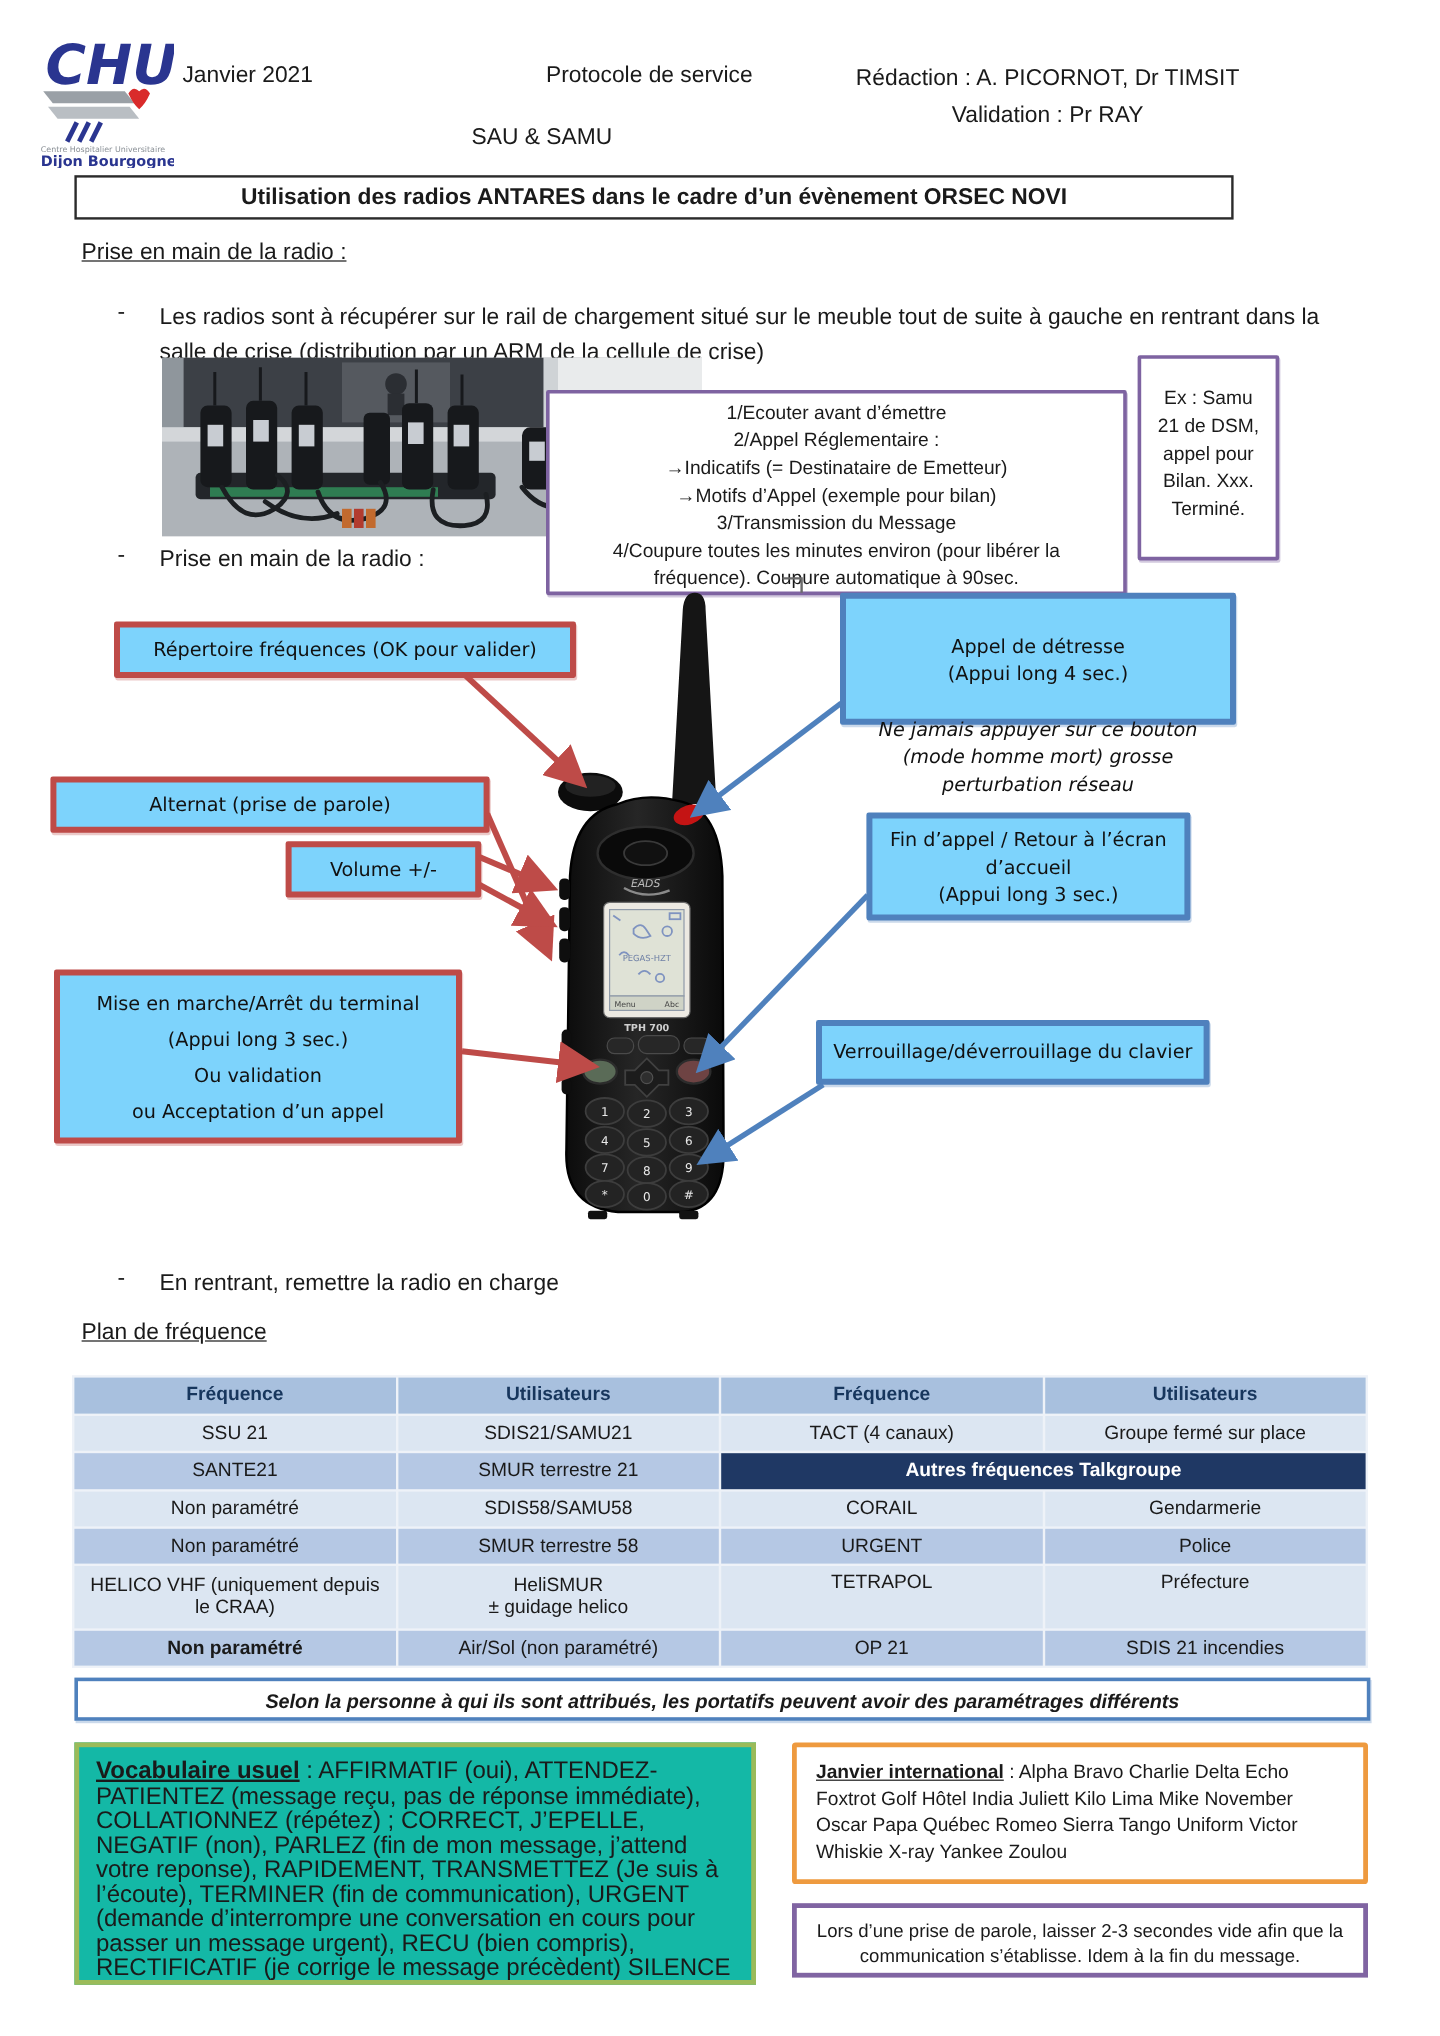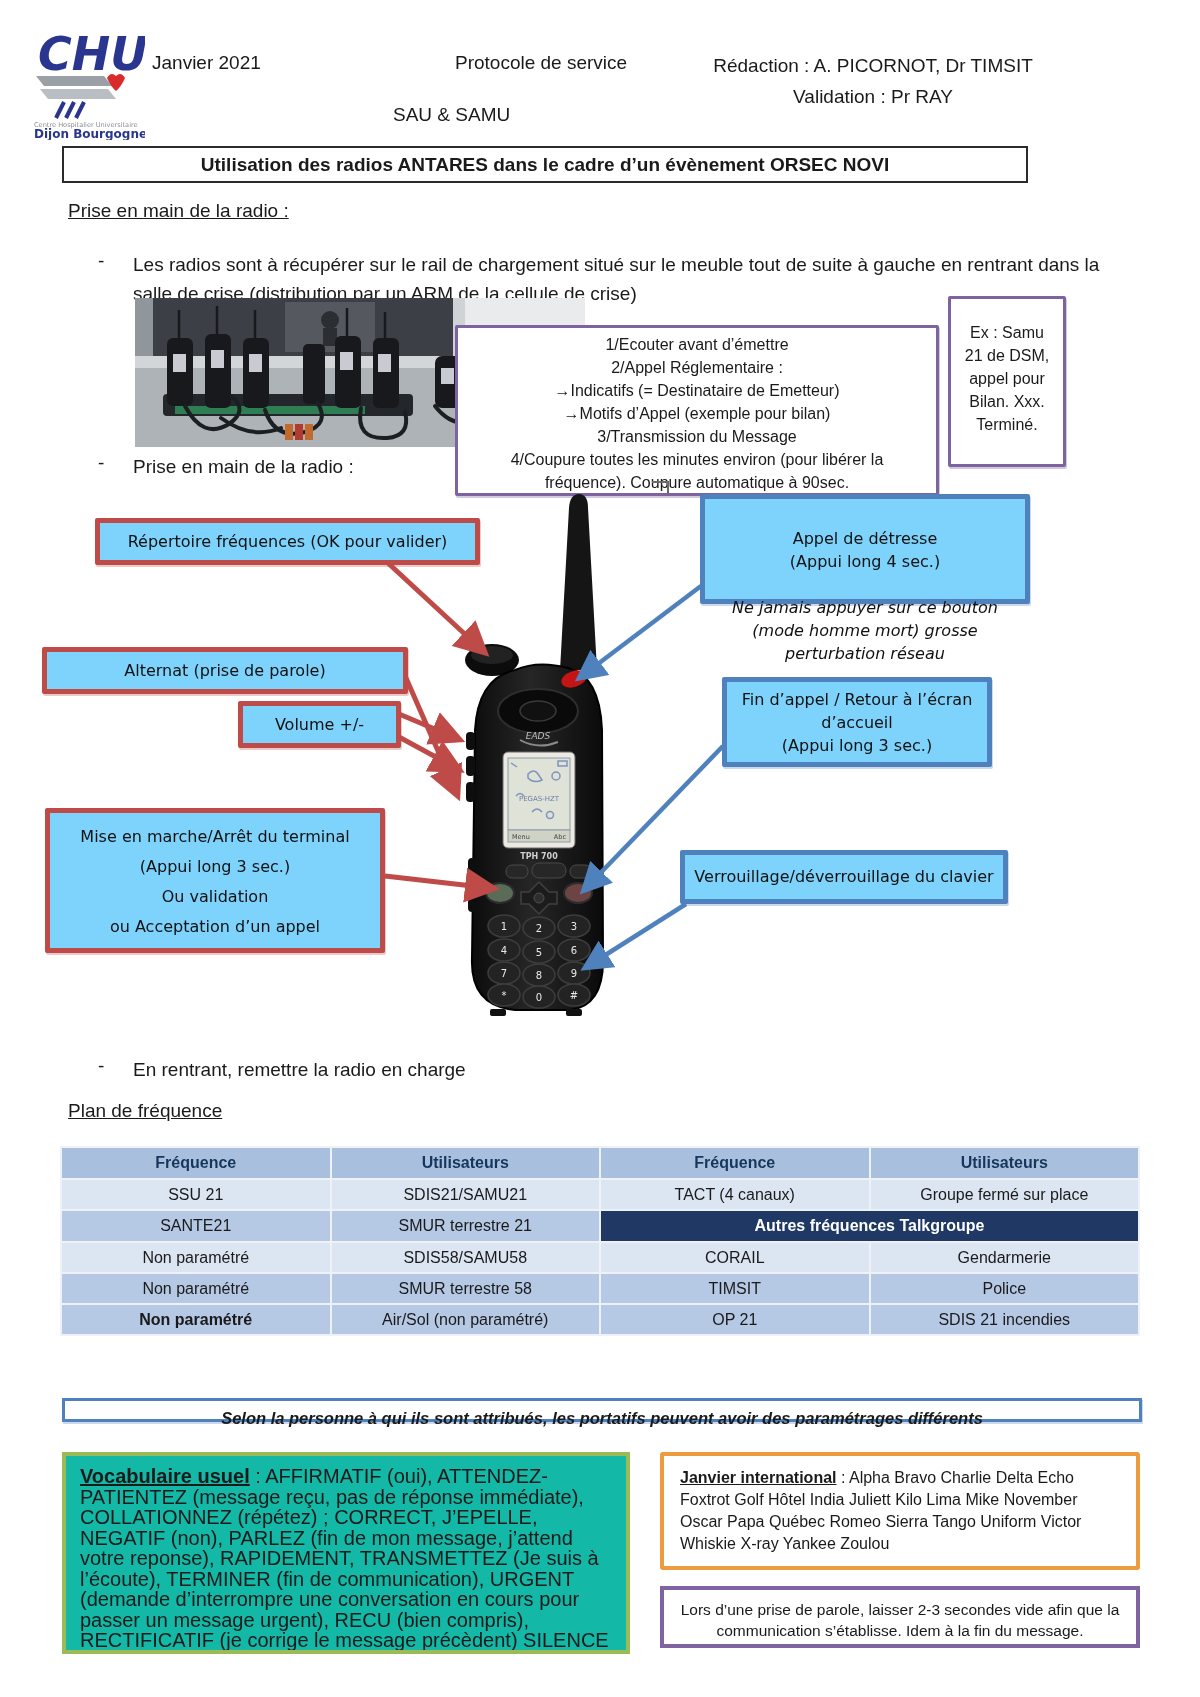--- a/index.html
+++ b/index.html
@@ -32,21 +32,21 @@
   .co-red{border:5px solid #BE4B48;border-radius:2px;box-shadow:1px 2px 0 rgba(190,75,72,.3);}
   .co-blue{border:5px solid #4F81BD;border-radius:2px;box-shadow:1px 2px 0 rgba(79,129,189,.3);}
   
   .ftable{border-collapse:separate;border-spacing:2px;width:1080px;table-layout:fixed;
           font-size:16px;background:#eef2f8;}
   .ftable td{padding:2px 4px;text-align:center;vertical-align:middle;}
   .ftable .navy{background:#1F3864;color:#fff;font-weight:bold;height:26px;}
   .ftable .sub{background:#A8C0DE;color:#17365D;font-weight:bold;height:26px;}
   .ftable .lt{background:#DCE6F2;height:25px;}
   .ftable .md{background:#B5C8E4;height:25px;}
-  .note-box{left:62px;top:1398px;width:1080px;height:24px;border:3px solid #4F81BD;
+  .note-box{left:62px;top:1398px;width:1080px;height:36px;border:3px solid #4F81BD;
             box-sizing:border-box;line-height:34px;text-align:center;font-weight:bold;
             font-style:italic;font-size:16.5px;background:#fff;box-shadow:1px 2px 0 rgba(79,129,189,.3);}
   
   .vocab{left:62px;top:1452px;width:568px;height:202px;border:4px solid #9BBB59;
          box-sizing:border-box;padding:10px 14px;font-size:20px;line-height:20.5px;overflow:hidden;background:#14b8a6;}
   .alpha{left:660px;top:1452px;width:480px;height:118px;border:4px solid #EE9A3F;border-radius:3px;
          box-sizing:border-box;padding:11px 16px;font-size:16px;line-height:22px;overflow:hidden;background:#fff;}
   .tip{left:660px;top:1586px;width:480px;height:62px;border:4px solid #8064A2;
        box-sizing:border-box;padding:9px 14px;font-size:15.5px;line-height:21px;text-align:center;background:#fff;}
   svg text{font-family:"DejaVu Sans",sans-serif;}
@@ -331,22 +331,30 @@
     </tr>
     <tr>
       <td class="lt">Non paramétré</td>
       <td class="lt">SDIS58/SAMU58</td>
       <td class="lt">CORAIL</td>
       <td class="lt">Gendarmerie</td>
     </tr>
     <tr>
       <td class="md">Non paramétré</td>
       <td class="md">SMUR terrestre 58</td>
-      <td class="md">TIMSIT</td>
+      <td class="md">URGENT</td>
       <td class="md">Police</td>
+    </tr>
+    <tr>
+      <td class="lt pre" style="height:48px;">HELICO VHF (uniquement depuis
+le CRAA)</td>
+      <td class="lt pre">HeliSMUR
+± guidage helico</td>
+      <td class="lt" style="vertical-align:top;padding-top:5px;">TETRAPOL</td>
+      <td class="lt" style="vertical-align:top;padding-top:5px;">Préfecture</td>
     </tr>
     <tr>
       <td class="md b">Non paramétré</td>
       <td class="md">Air/Sol (non paramétré)</td>
       <td class="md">OP 21</td>
       <td class="md">SDIS 21 incendies</td>
     </tr>
   </tbody>
     </table>
 

